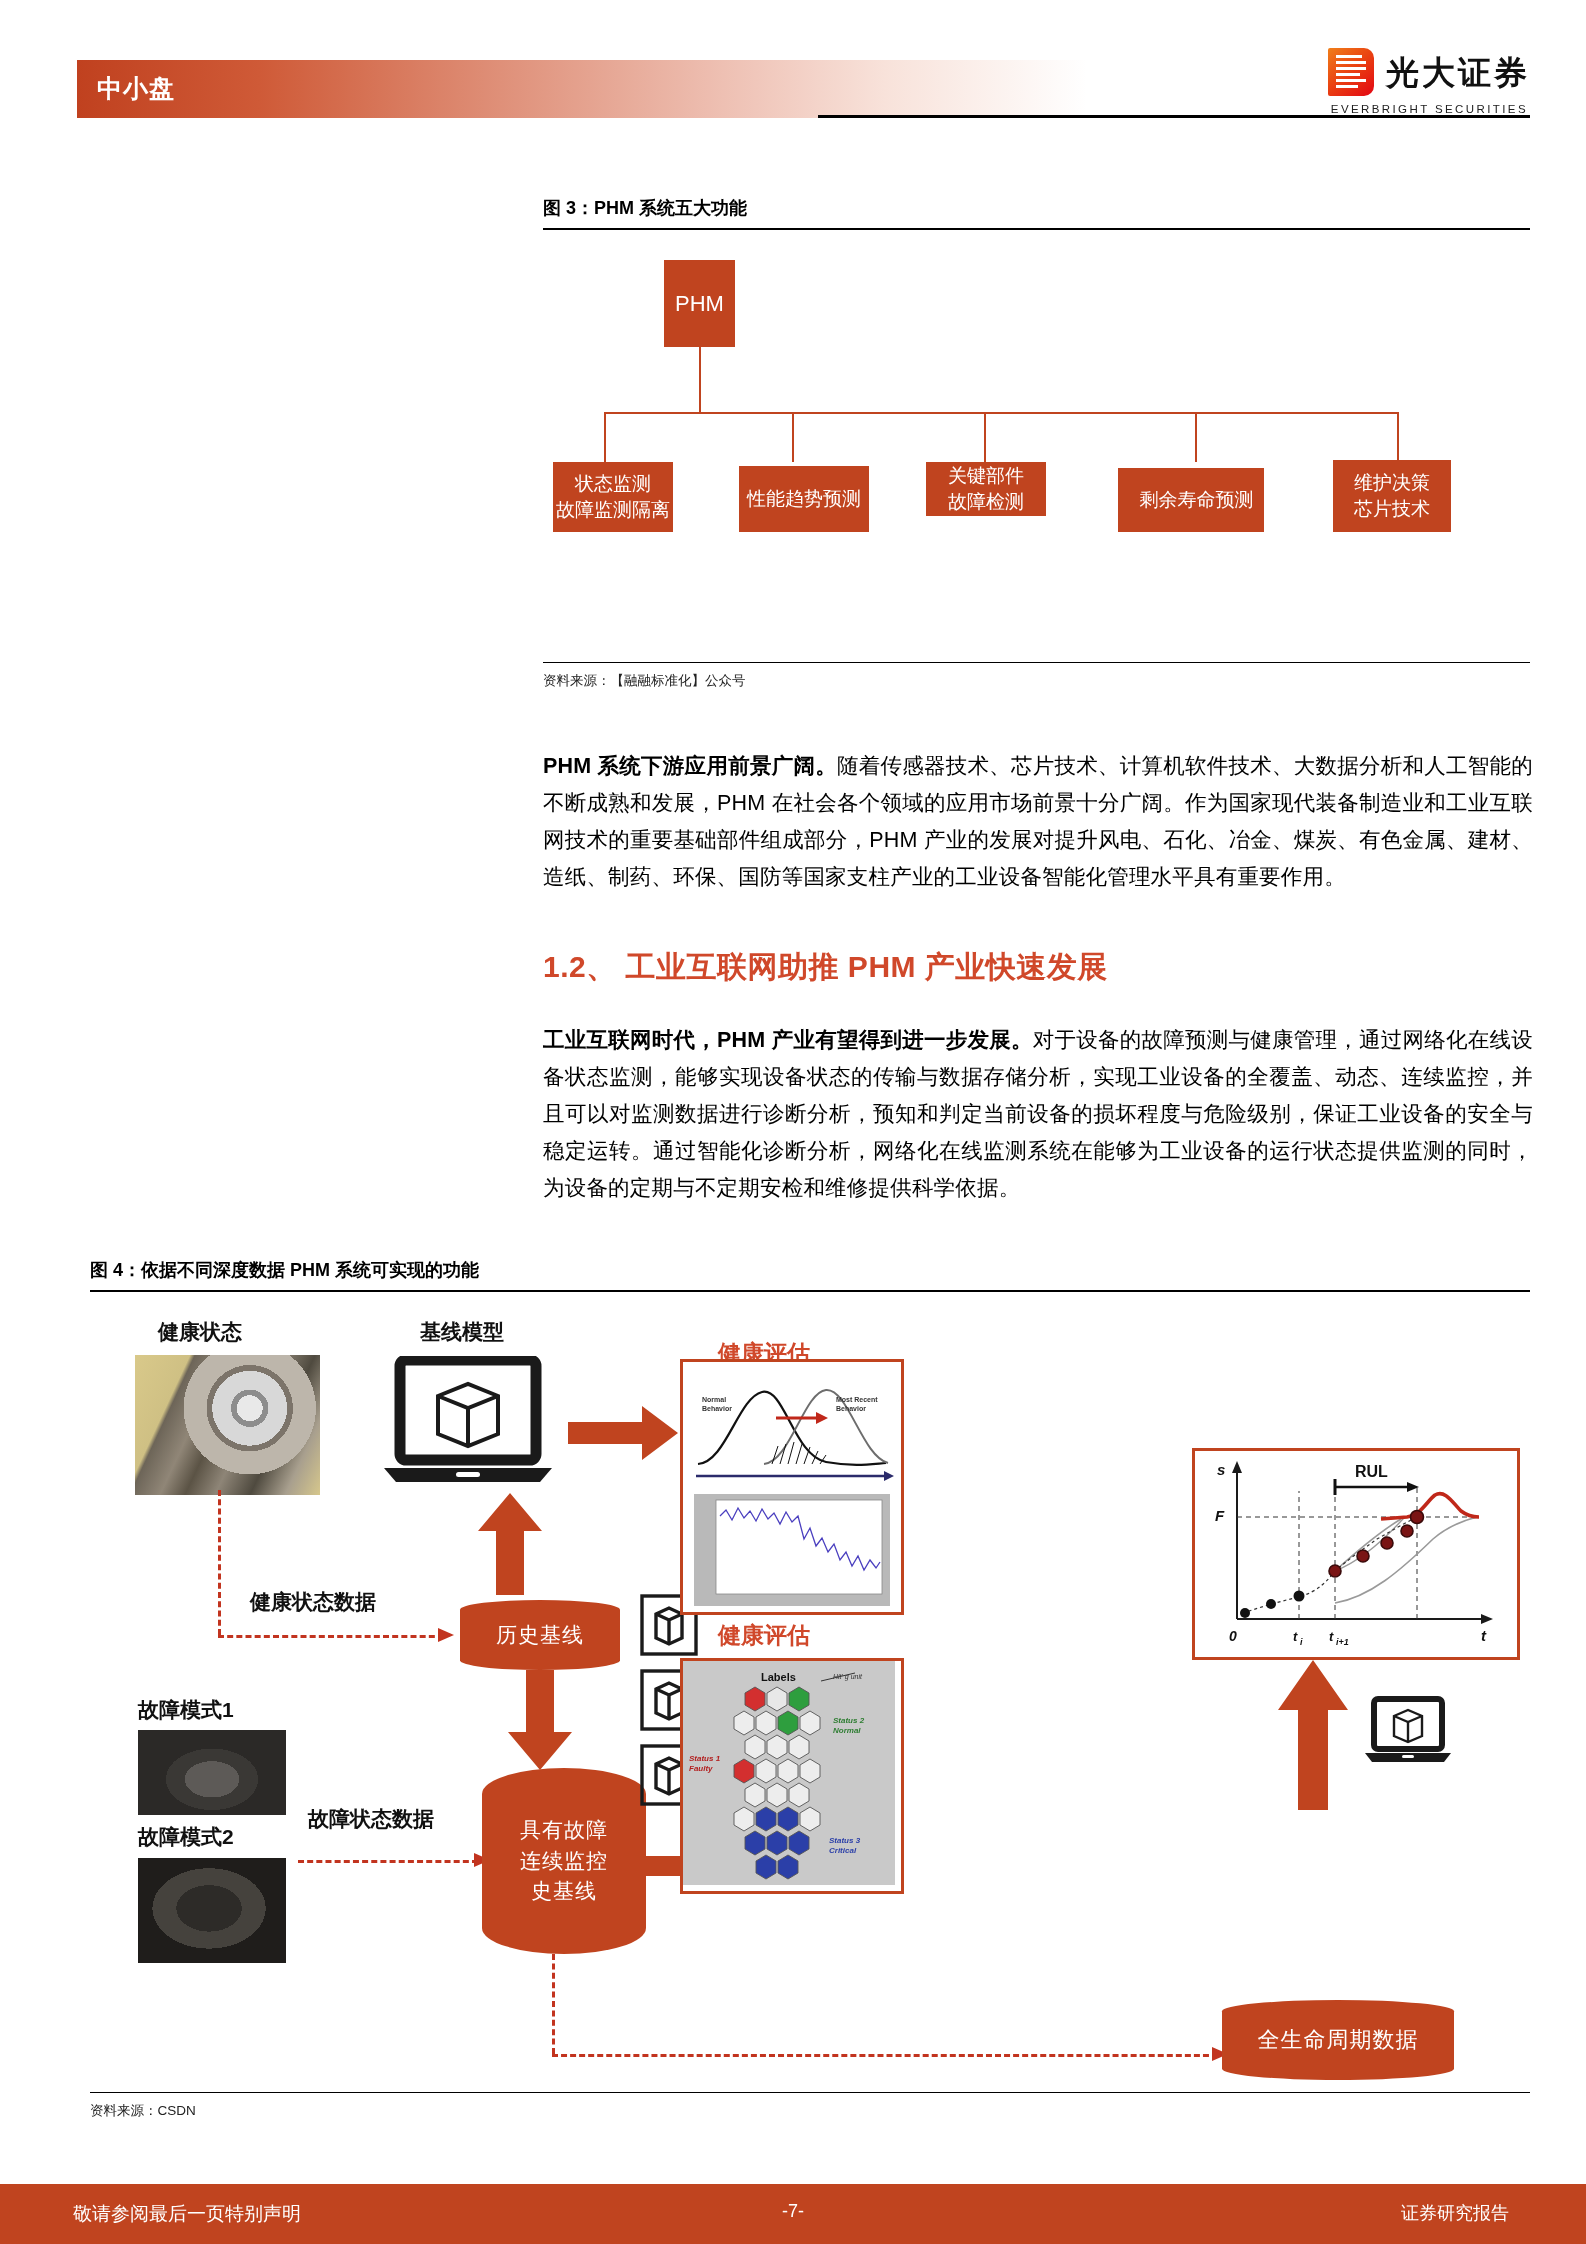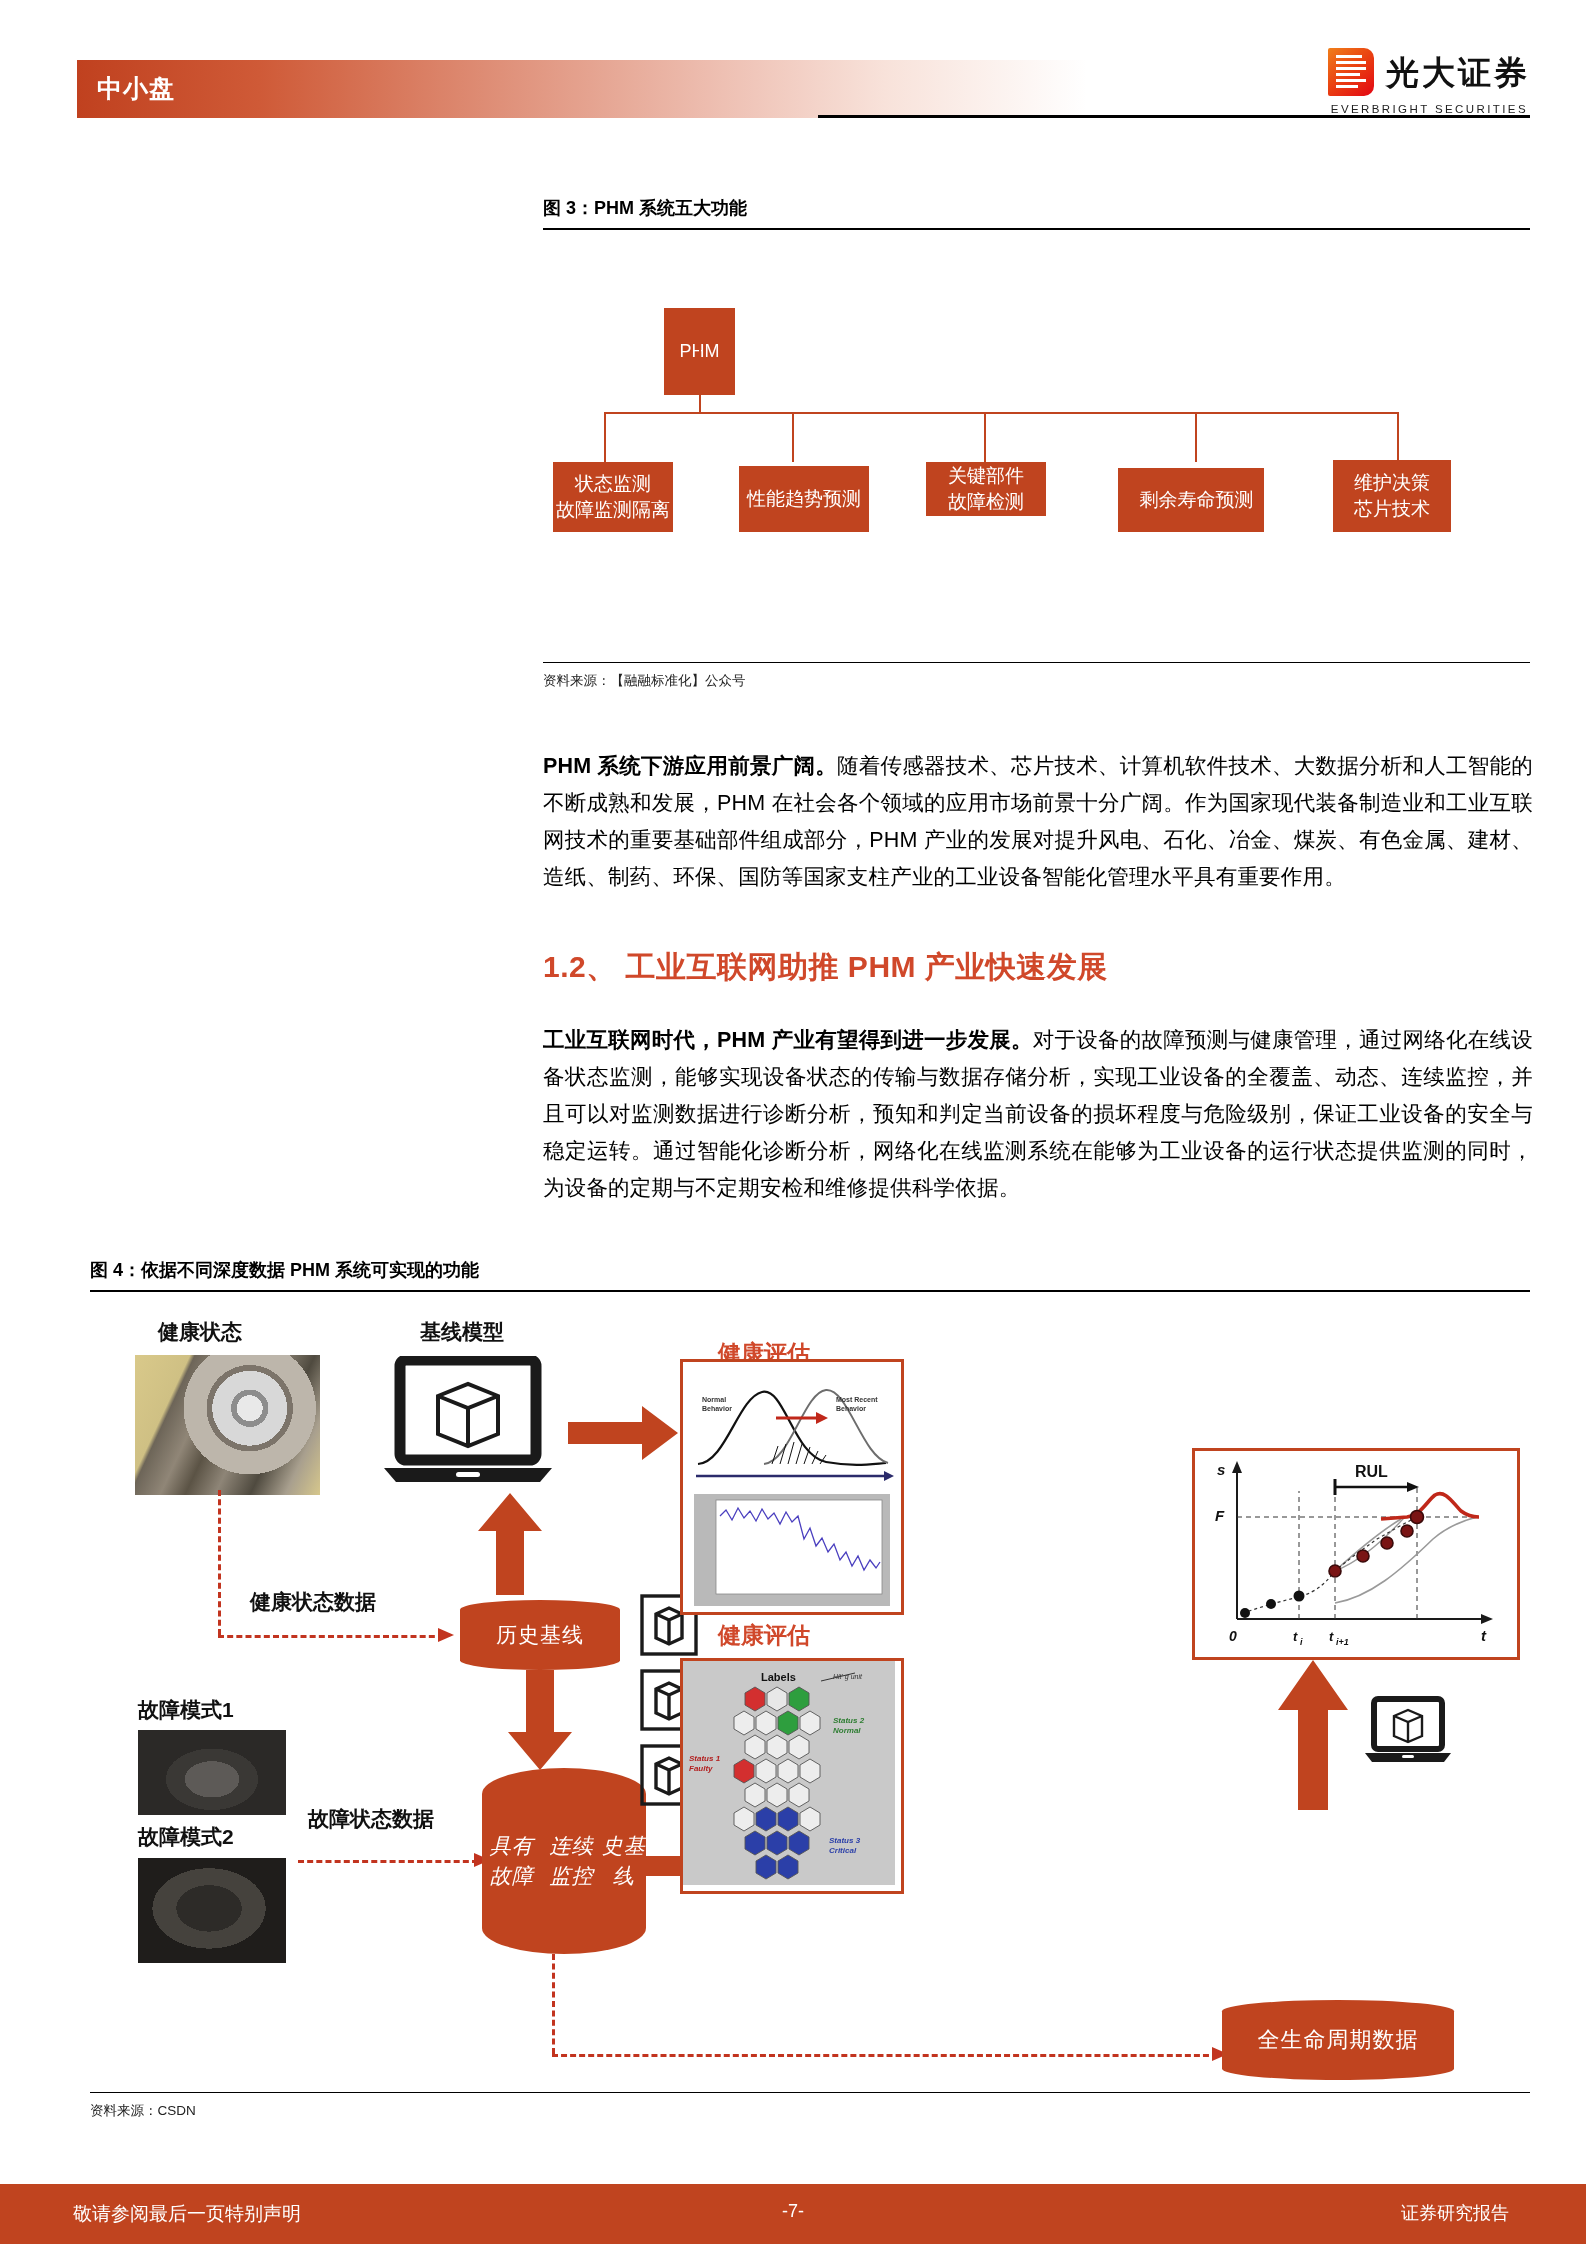--- a/index.html
+++ b/index.html
@@ -37,21 +37,21 @@
   .src{font-size:13.5px;color:#222;}
 
   
   .fig3-title{position:absolute;left:543px;top:196px;}
   .fig3-titlerule{position:absolute;left:543px;top:228px;width:987px;}
   .fig3-area{position:absolute;left:543px;top:246px;width:987px;height:420px;background:#fff;}
   .node{
     position:absolute;background:#c0441f;color:#fff;display:flex;align-items:center;
     justify-content:center;text-align:center;font-size:19px;line-height:1.35;
   }
-  .node.phm{font-size:18px;margin-top:48px;}
+  .node.phm{font-size:22px;}
   .conn{position:absolute;background:#c0441f;}
   .fig3-srcrule{position:absolute;left:543px;top:662px;width:987px;}
   .fig3-src{position:absolute;left:543px;top:672px;}
 
   
   .para{
     position:absolute;font-size:21.5px;line-height:37px;color:#000;text-align:justify;
     letter-spacing:0.2px;
   }
   .para b{font-weight:bold;}
@@ -210,21 +210,21 @@
     <svg class="arrow-red" style="left:388px;top:193px;" width="64" height="102" viewBox="0 0 64 102">
       <polygon points="32,0 64,38 46,38 46,102 18,102 18,38 0,38" fill="#c0441f"></polygon>
     </svg>
     <div class="cyl" style="left:370px;top:300px;width:160px;height:70px;">
       <span>历史基线</span>
     </div>
     <svg class="arrow-red" style="left:418px;top:370px;" width="64" height="100" viewBox="0 0 64 100">
       <polygon points="18,0 46,0 46,62 64,62 32,100 0,62 18,62" fill="#c0441f"></polygon>
     </svg>
 
-    <div class="cyl" style="left:392px;top:468px;width:164px;height:186px;flex-direction:row;font-style:italic;">
+    <div class="cyl" style="left:392px;top:468px;width:164px;height:186px;flex-direction:column;">
       <span>具有故障</span>
       <span>连续监控</span>
       <span>史基线</span>
     </div>
 
     <svg class="arrow-red" style="left:540px;top:540px;" width="96" height="52" viewBox="0 0 96 52">
       <polygon points="0,16 62,16 62,0 96,26 62,52 62,36 0,36" fill="#c0441f"></polygon>
     </svg>
 
     <div class="dash-v" style="left:462px;top:654px;height:100px;"></div>

